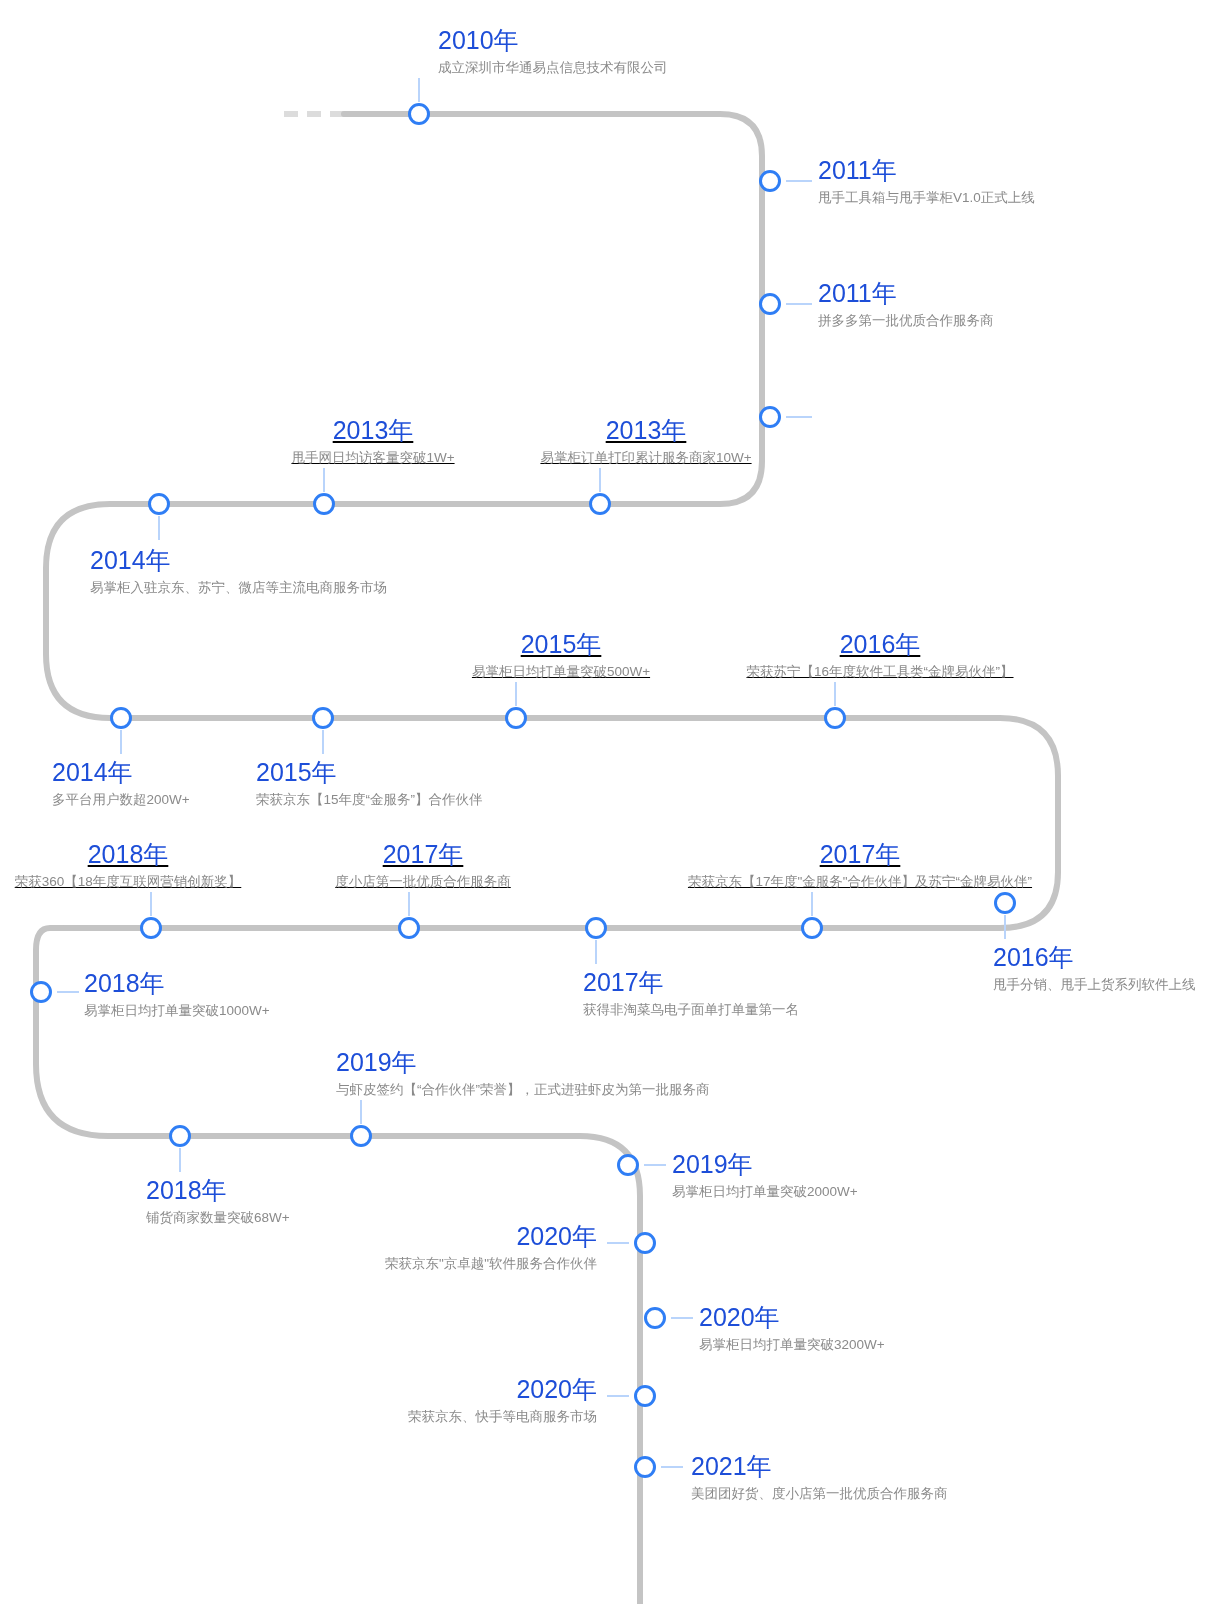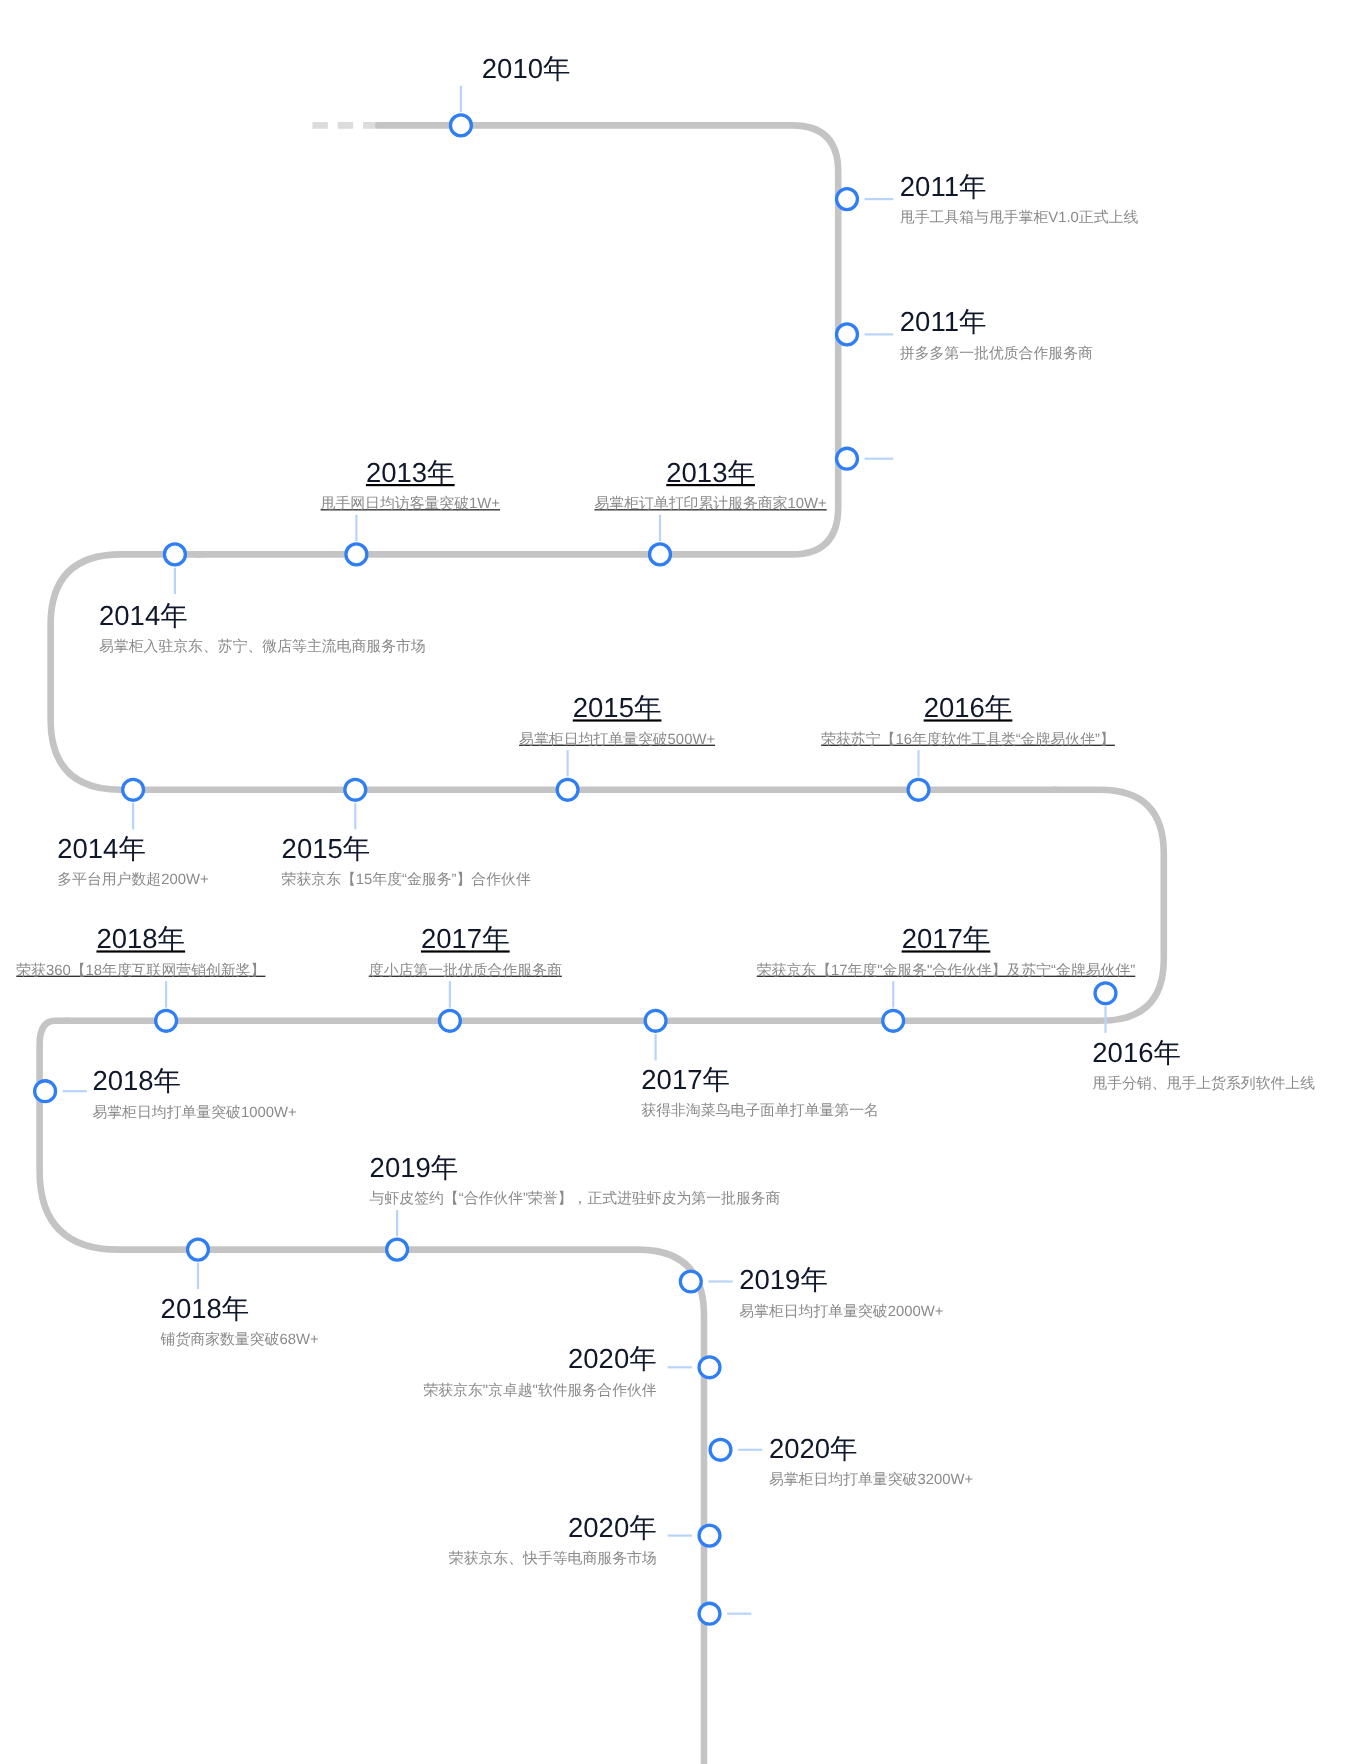--- a/index.html
+++ b/index.html
@@ -35,21 +35,21 @@
     position:absolute;
     background:#b9d4fb;
   }
   .stub.v{width:2px;margin-left:-1px;}
   .stub.h{height:2px;margin-top:-1px;}
 
   
   .lbl{position:absolute;}
   .lbl .yr{
     font-size:25px;
-    color:#0f172a;
+    color:#1d4ed8;
     line-height:1.15;
     white-space:nowrap;
     font-weight:400;
   }
   .lbl .desc{
     font-size:13.5px;
     color:#8a8a8a;
     line-height:1.5;
     white-space:nowrap;
     margin-top:3px;
@@ -80,20 +80,21 @@
     <path d="M958,718 L1000,718 Q1058,718 1058,776 L1058,872 Q1058,928 1000,928 L60,928" stroke="#c4c4c4" stroke-width="6" fill="none" stroke-linecap="round"></path>
 
     <path d="M62,928 L50,928 Q36,928 36,950 L36,1064 Q36,1136 108,1136 L580,1136
              Q640,1136 640,1196 L640,1604" stroke="#c4c4c4" stroke-width="6" fill="none" stroke-linecap="round"></path>
   </svg>
 
   <div class="node" style="left:419px;top:114px;"></div>
   <div class="stub v" style="left:419px;top:78px;height:24px;"></div>
   <div class="lbl up a-left" style="left:438px;top:78px;width:460px;">
     <div class="yr">2010年</div>
+    <div class="desc">成立深圳市华通易点信息技术有限公司</div>
   </div>
 
   <div class="node" style="left:770px;top:181px;"></div>
   <div class="stub h" style="left:786px;top:181px;width:26px;"></div>
   <div class="lbl a-left" style="left:818px;top:156px;">
     <div class="yr">2011年</div>
     <div class="desc">甩手工具箱与甩手掌柜V1.0正式上线</div>
   </div>
 
   <div class="node" style="left:770px;top:304px;"></div>
@@ -234,14 +235,18 @@
 
   <div class="node" style="left:645px;top:1396px;"></div>
   <div class="stub h" style="left:607px;top:1396px;width:22px;"></div>
   <div class="lbl a-right" style="left:597px;top:1375px;">
     <div class="yr">2020年</div>
     <div class="desc">荣获京东、快手等电商服务市场</div>
   </div>
 
   <div class="node" style="left:645px;top:1467px;"></div>
   <div class="stub h" style="left:661px;top:1467px;width:22px;"></div>
+  <div class="lbl a-left" style="left:691px;top:1452px;">
+    <div class="yr">2021年</div>
+    <div class="desc">美团团好货、度小店第一批优质合作服务商</div>
+  </div>
 
 </div>
 
 </body></html>

